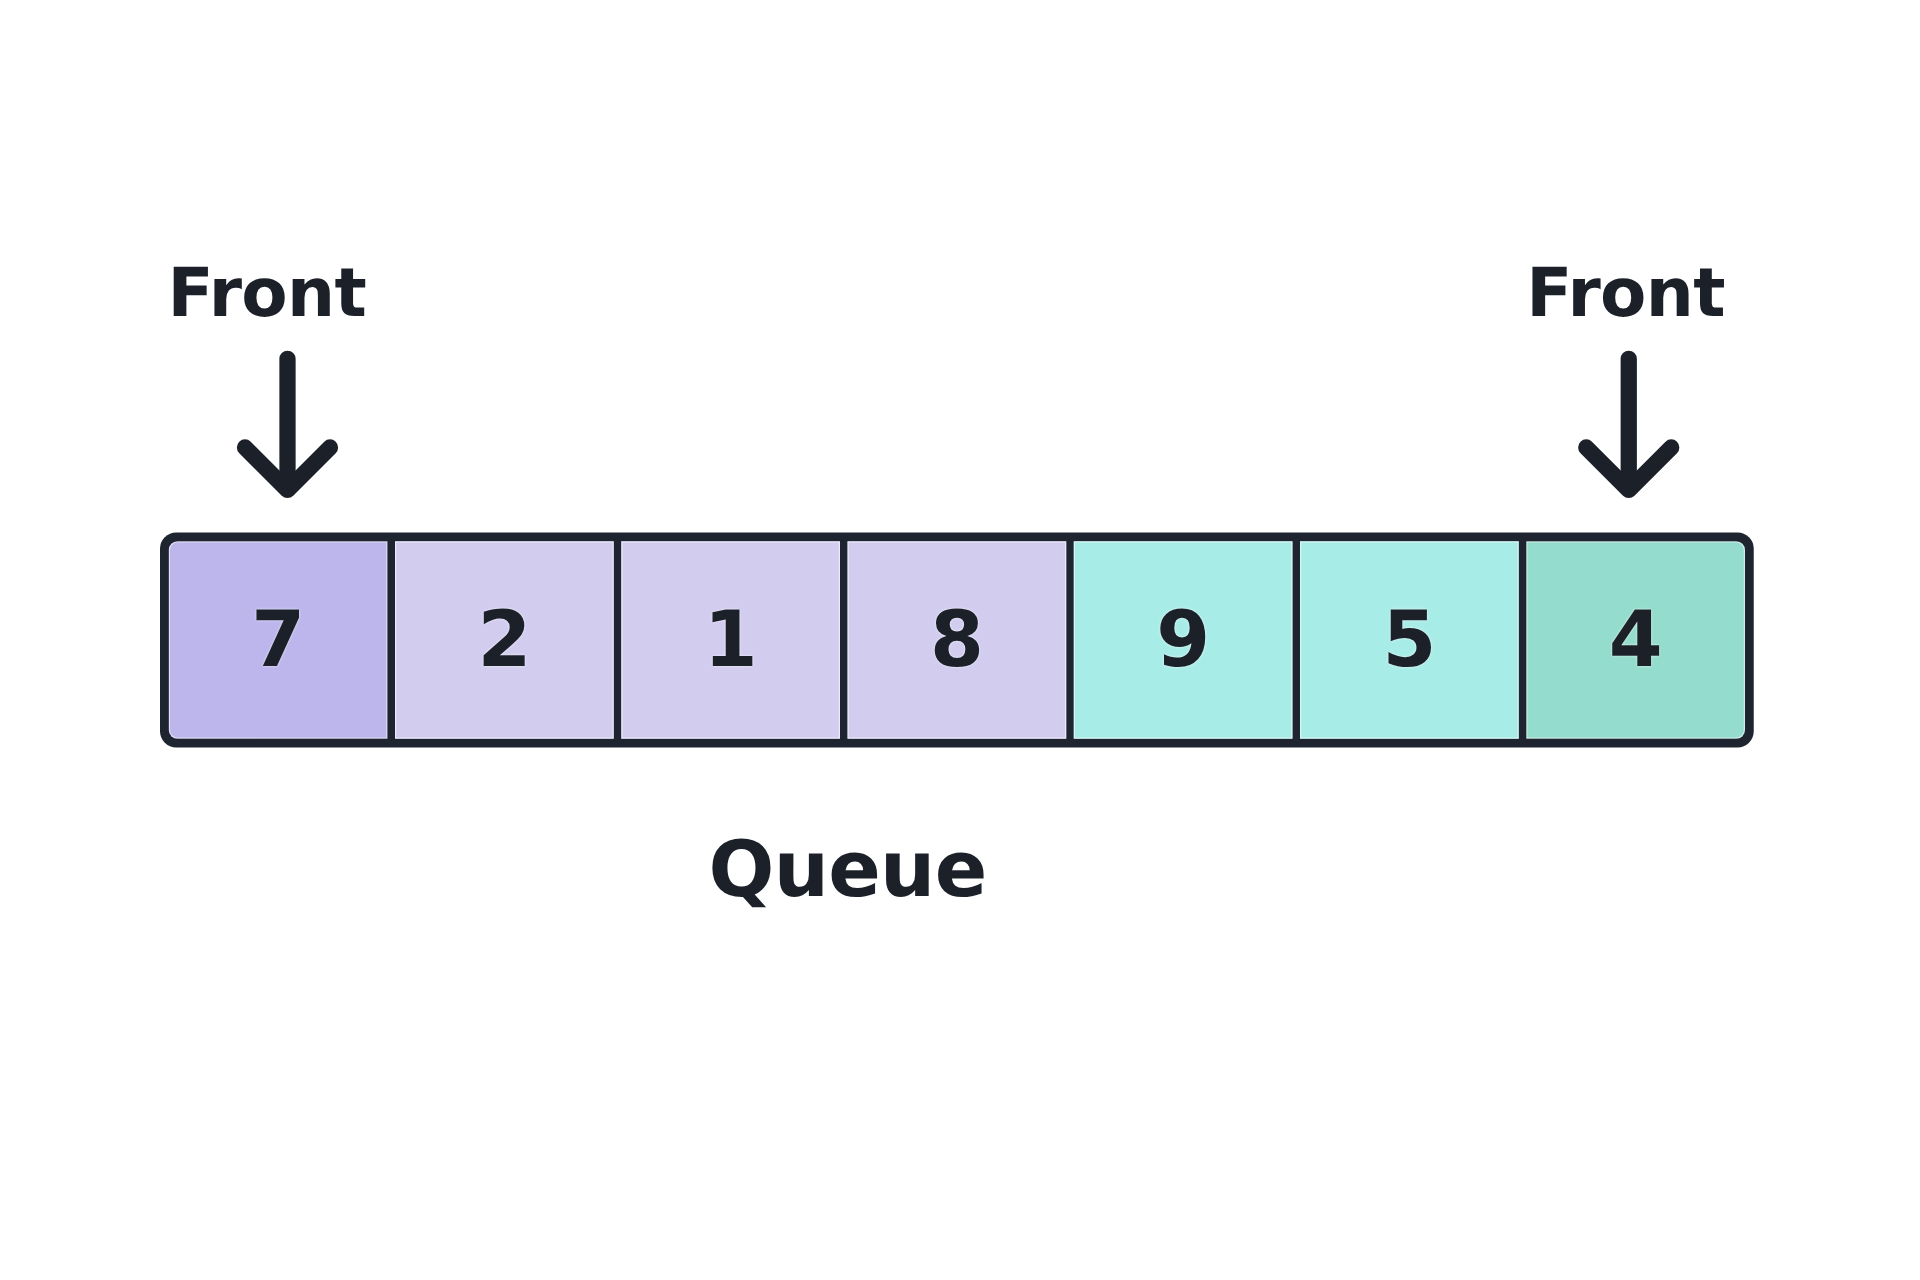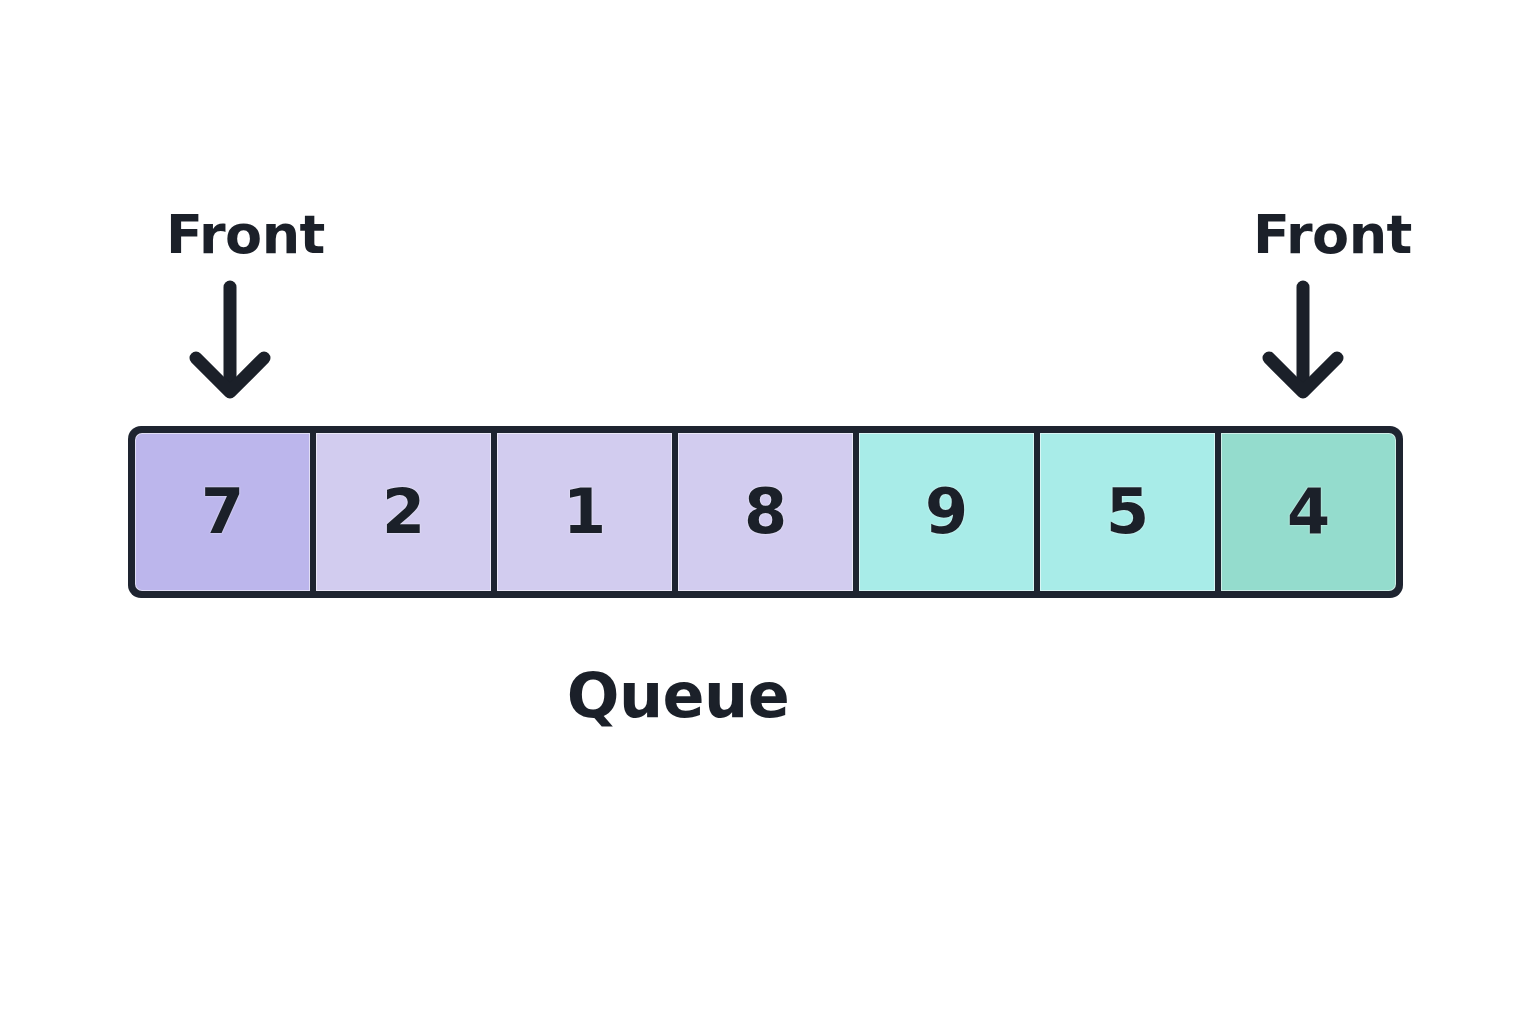--- a/index.html
+++ b/index.html
@@ -25,21 +25,20 @@
   
   .pointer-label {
     position: absolute;
     font-family: "DejaVu Sans", sans-serif;
     font-weight: bold;
     font-size: 54px;
     line-height: 1;
     color: #1B2029;
     letter-spacing: -0.5px;
     white-space: nowrap;
-    margin-left: 32px;
   }
   #front-label { left: 134px; top: 208px; }
   #rear-label  { left: 1221px; top: 208px; }
 
   .pointer-arrow {
     position: absolute;
     width: 100px;
     height: 120px;
   }
   #front-arrow { left: 180px; top: 280px; }

